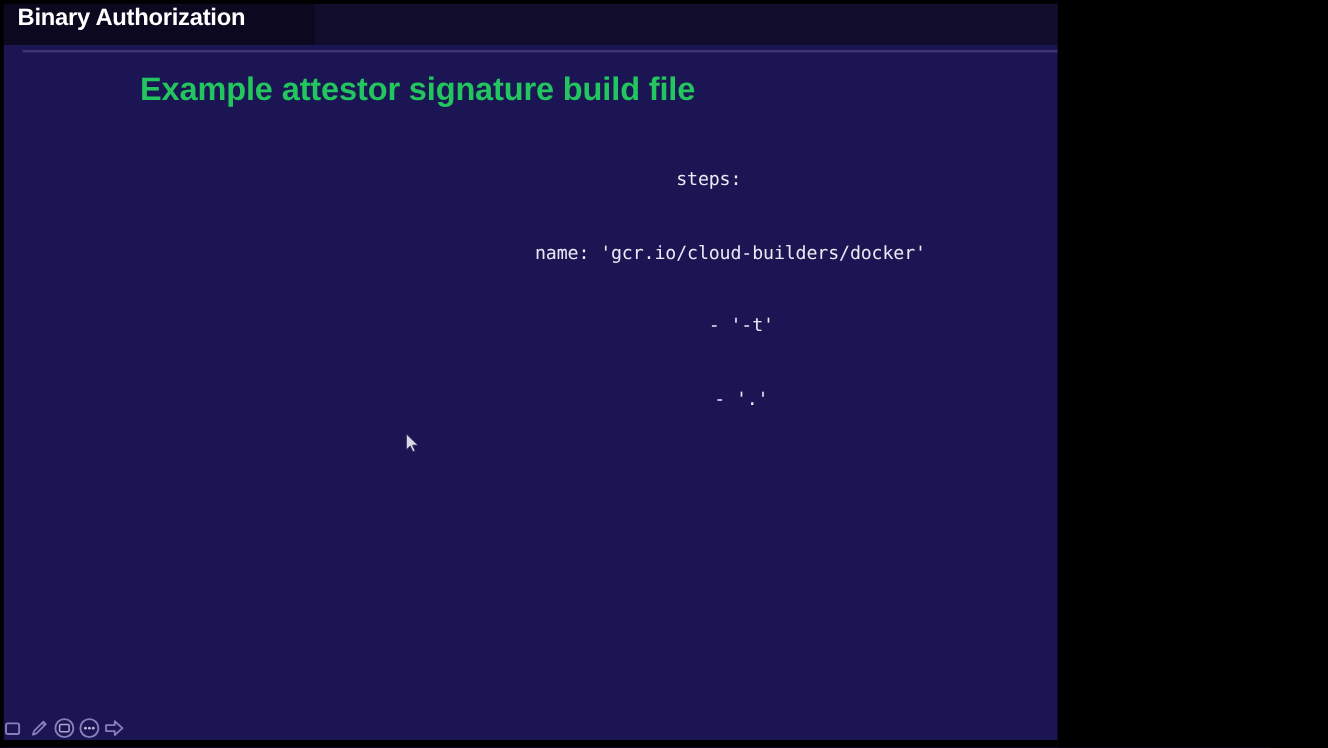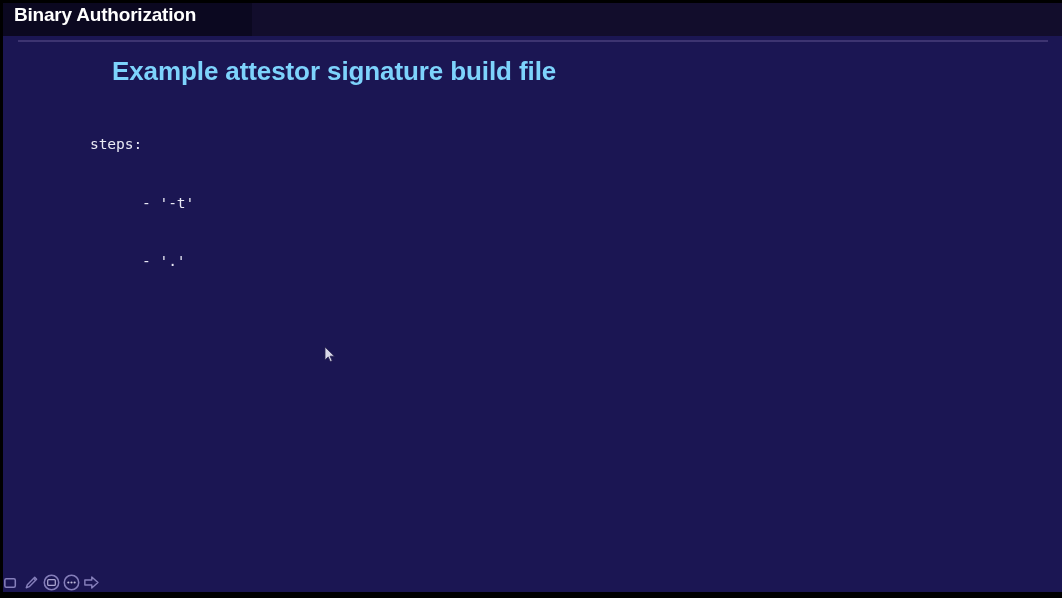--- a/index.html
+++ b/index.html
@@ -11,24 +11,25 @@
     width: 1062px;
     height: 598px;
     overflow: hidden;
     font-family: "Liberation Sans", sans-serif;
   }
 
   .slide {
     position: absolute;
     left: 0;
     top: 0;
-    width: 1062px;
+    width: 846px;
     height: 598px;
     background: #1b1653;
     overflow: hidden;
+    text-align: center;
   }
 
   
   .frame-top {
     position: absolute;
     left: 0; top: 0;
     width: 1062px; height: 3px;
     background: #000000;
     z-index: 40;
   }
@@ -82,21 +83,21 @@
     opacity: .85;
   }
 
   
   .slide-title {
     position: absolute;
     left: 112px;
     top: 56px;
     font-size: 26px;
     font-weight: bold;
-    color: #7dd3fc;
+    color: #22c55e;
     white-space: nowrap;
     letter-spacing: -0.1px;
   }
 
   
   .code-block {
     position: absolute;
     left: 54px;
     top: 95px;
     width: 990px;
@@ -150,20 +151,21 @@
   <div class="header-band">
     <div class="header-band-dark"></div>
     <div class="header-title">Binary Authorization</div>
   </div>
   <div class="header-rule"></div>
 
   <div class="slide-title">Example attestor signature build file</div>
 
   <div class="code-block">
     <div class="code-line">steps:</div>
+    <div class="code-line">    name: 'gcr.io/cloud-builders/docker'</div>
     <div class="code-line">      - '-t'</div>
     <div class="code-line">      - '.'</div>
     
     
     
     
     
     
     
     

